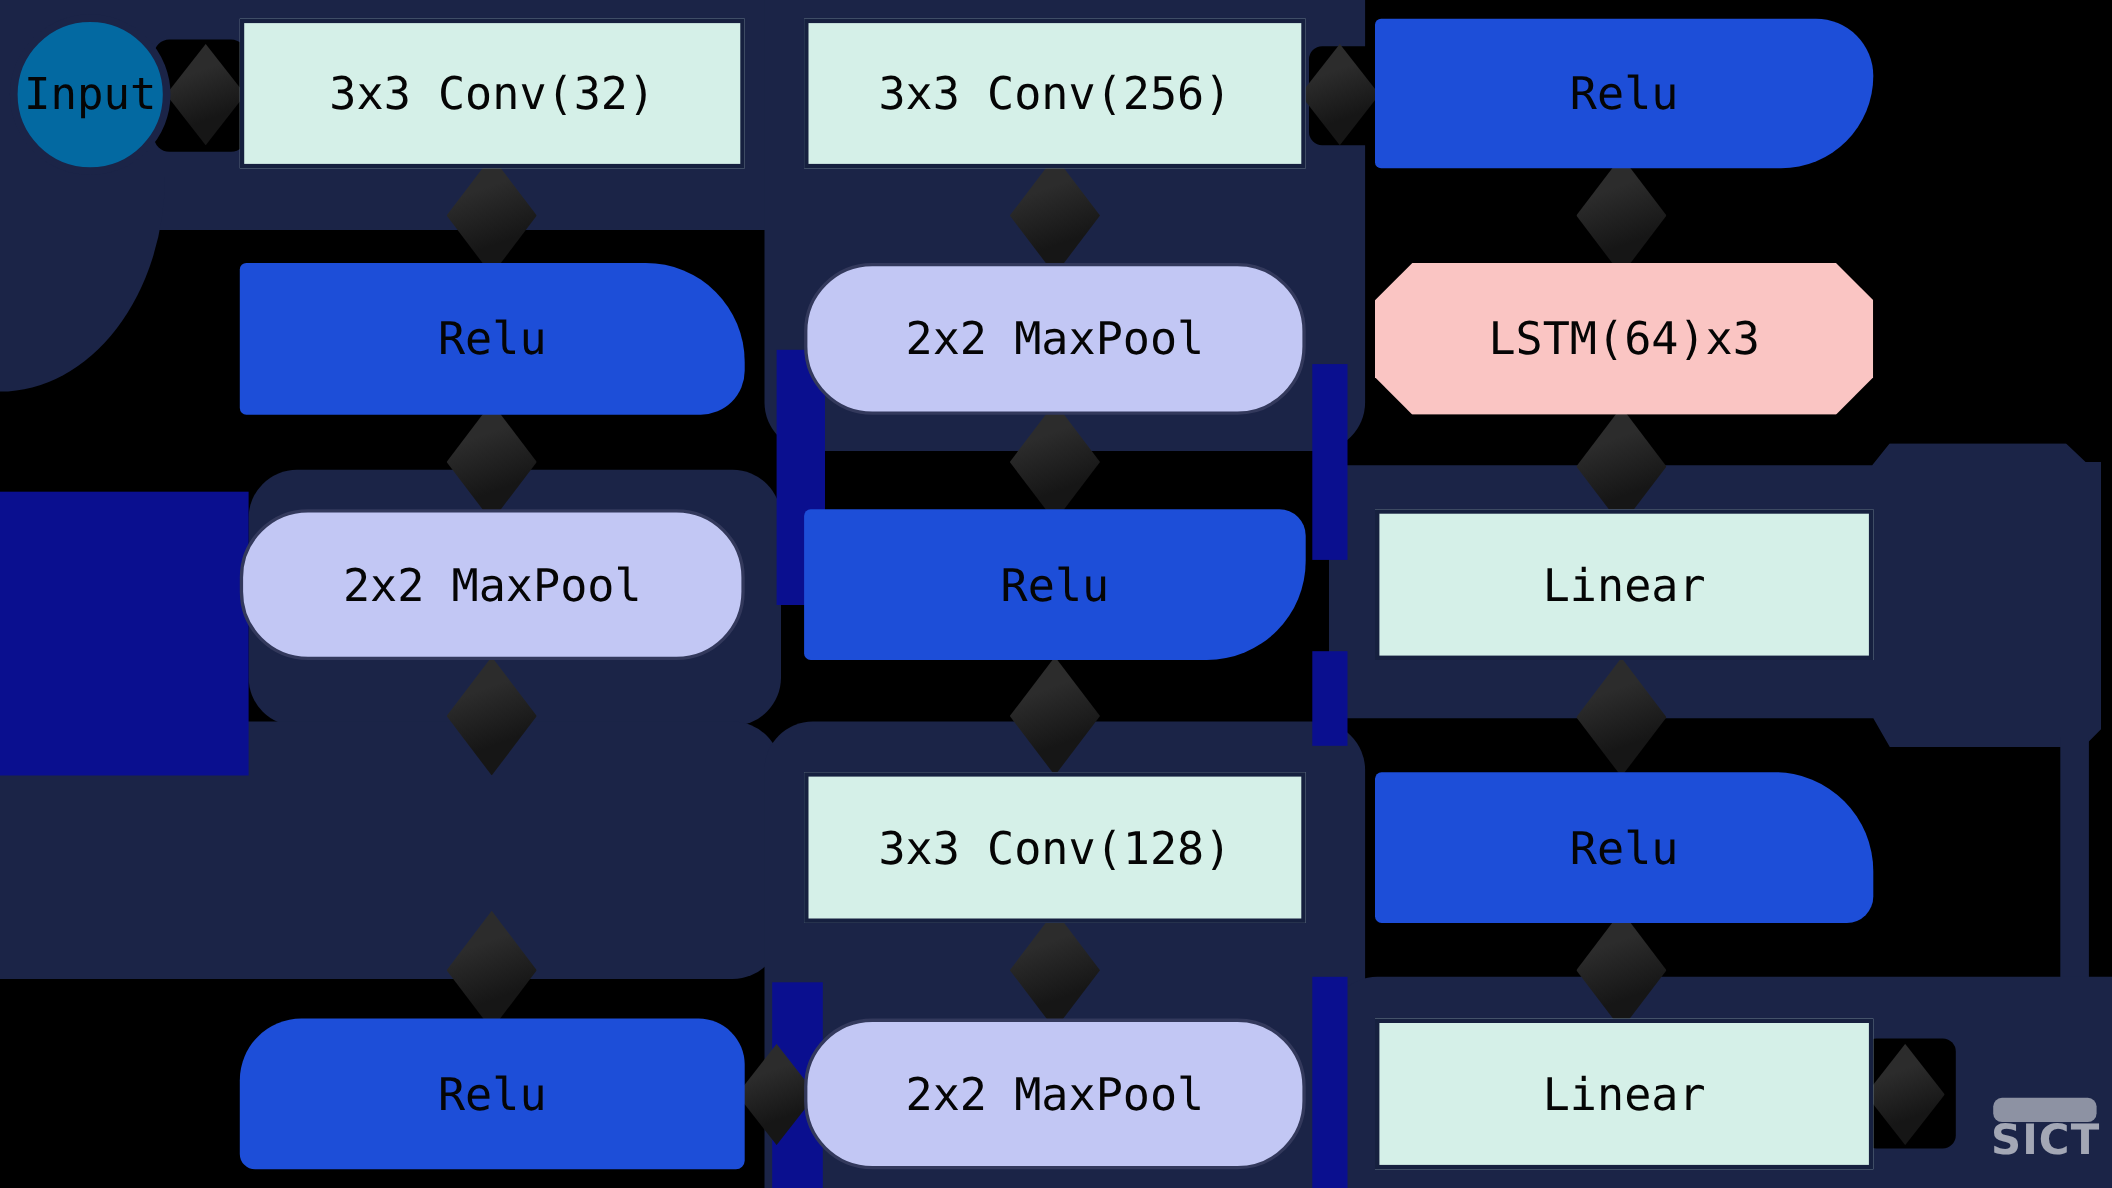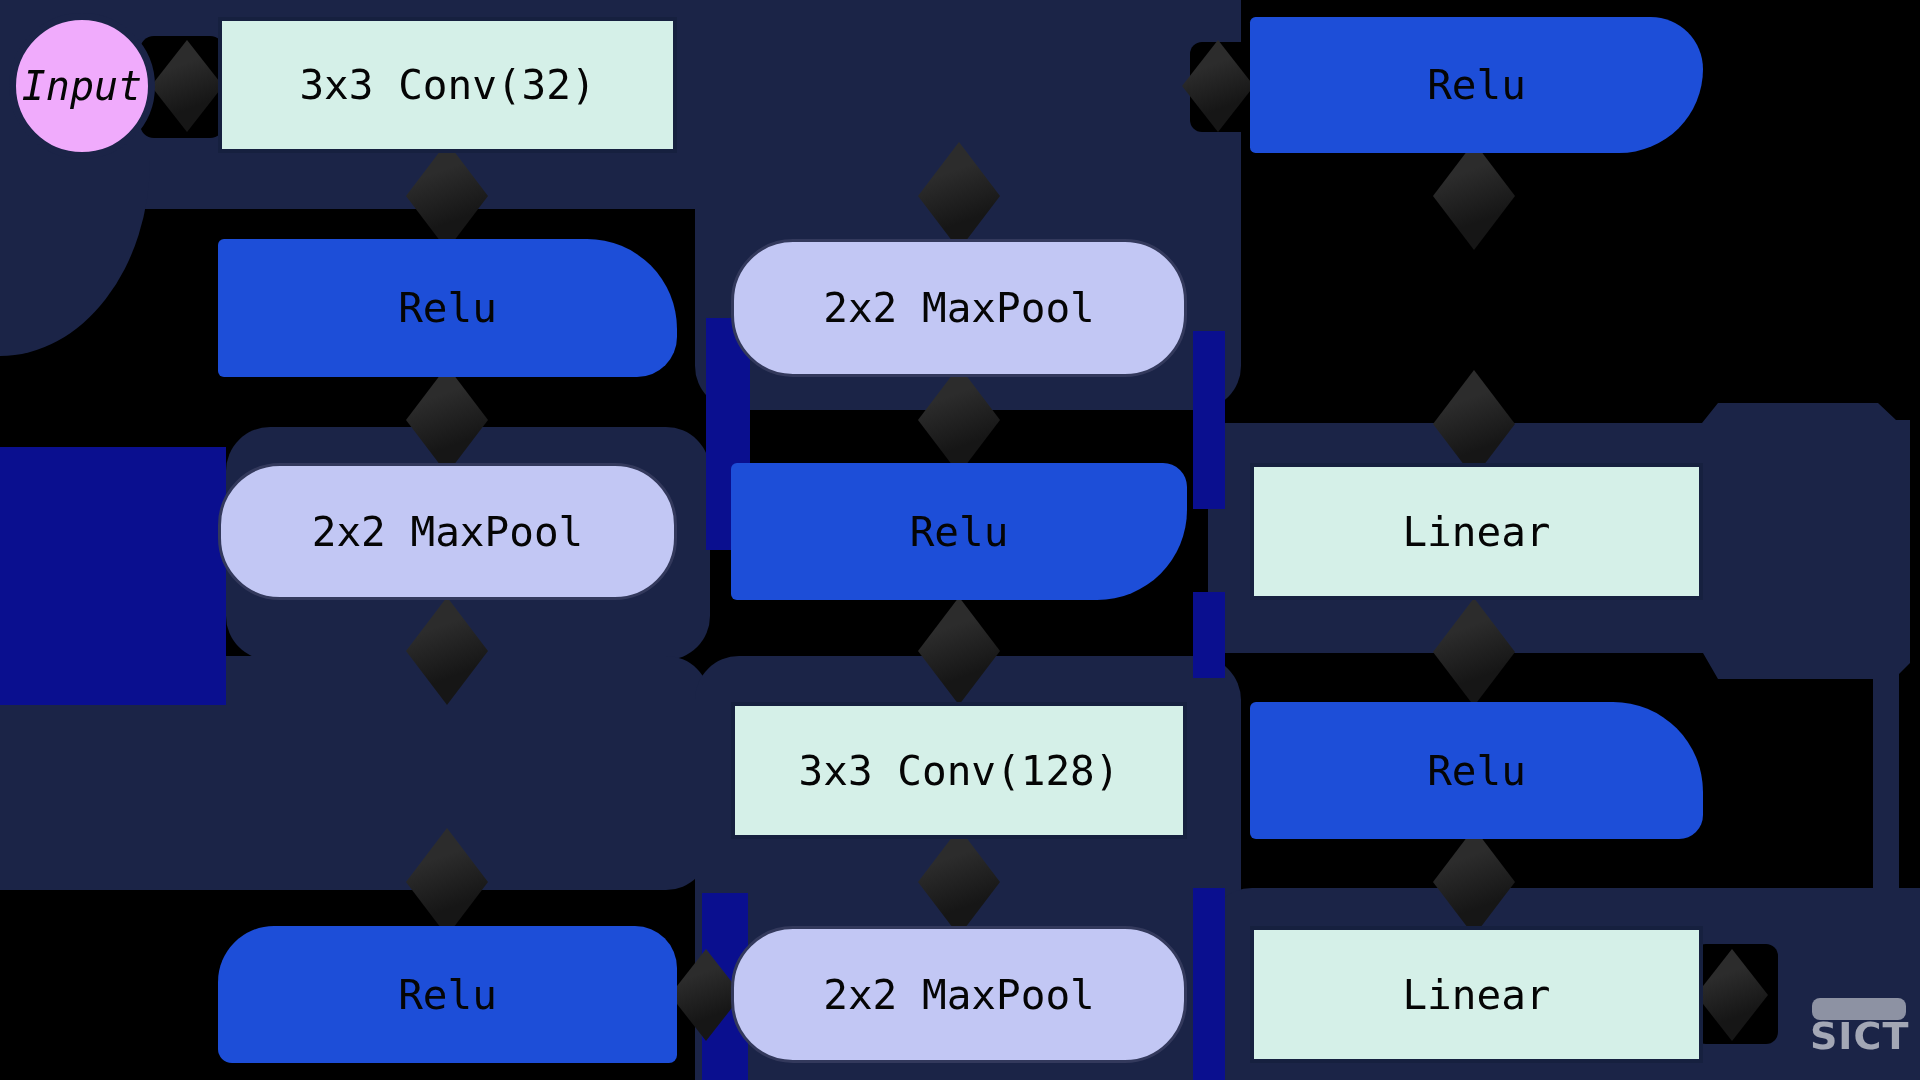--- a/index.html
+++ b/index.html
@@ -62,21 +62,21 @@
   .r-c2r3{border-radius:6px 24px 90px 6px;}
   .r-c3r1{border-radius:6px 56px 90px 6px;}
   .r-c3r4{border-radius:6px 90px 24px 6px;}
   
   .terminal{
     position:absolute;width:146px;height:146px;border-radius:50%;
     border:7px solid #1b2447;box-sizing:border-box;
     display:flex;align-items:center;justify-content:center;
     font-size:40px;color:#050505;
   }
-  .t-input{left:9px;top:13px;background:#f0abfc;font-style:italic;}
+  .t-input{left:9px;top:13px;background:#0369a1;}
   .t-output{left:1764px;top:922px;background:#8cc63e;}
   
   .watermark{position:absolute;left:1808px;top:996px;width:110px;height:62px;}
   .wm-rect{
     position:absolute;left:4px;top:2px;width:94px;height:22px;
     background:rgba(255,255,255,0.5);border-radius:8px;
   }
   .wm-text{
     position:absolute;left:2px;top:18px;
     font-family:"DejaVu Sans",sans-serif;font-weight:900;font-size:38px;
@@ -125,26 +125,28 @@
   <div class="dia h" style="left:187px;top:86px;"></div>
   <div class="dia h" style="left:1218px;top:86px;"></div>
   <div class="dia h" style="left:706px;top:995px;"></div>
   <div class="dia h" style="left:1732px;top:995px;"></div>
 
   <div class="node conv" style="left:218px;top:17px;width:459px;height:136px;">3x3 Conv(32)</div>
   <div class="node relu r-c1r2" style="left:218px;top:239px;width:459px;height:138px;">Relu</div>
   <div class="node maxpool" style="left:218px;top:463px;width:459px;height:137px;">2x2 MaxPool</div>
   <div class="node relu r-c1r5" style="left:218px;top:926px;width:459px;height:137px;">Relu</div>
 
+  <div class="node conv" style="left:731px;top:17px;width:456px;height:136px;">3x3 Conv(256)</div>
   <div class="node maxpool" style="left:731px;top:239px;width:456px;height:138px;">2x2 MaxPool</div>
   <div class="node relu r-c2r3" style="left:731px;top:463px;width:456px;height:137px;">Relu</div>
   <div class="node conv" style="left:731px;top:702px;width:456px;height:137px;">3x3 Conv(128)</div>
   <div class="node maxpool" style="left:731px;top:926px;width:456px;height:137px;">2x2 MaxPool</div>
 
   <div class="node relu r-c3r1" style="left:1250px;top:17px;width:453px;height:136px;">Relu</div>
+  <div class="node lstm" style="left:1250px;top:239px;width:453px;height:138px;">LSTM(64)x3</div>
   <div class="node linear" style="left:1250px;top:463px;width:453px;height:137px;">Linear</div>
   <div class="node relu r-c3r4" style="left:1250px;top:702px;width:453px;height:137px;">Relu</div>
   <div class="node linear" style="left:1250px;top:926px;width:453px;height:137px;">Linear</div>
 
   <div class="terminal t-input">Input</div>
 
   <div class="watermark">
     <div class="wm-rect"></div>
     <div class="wm-text">SICT</div>
   </div>

